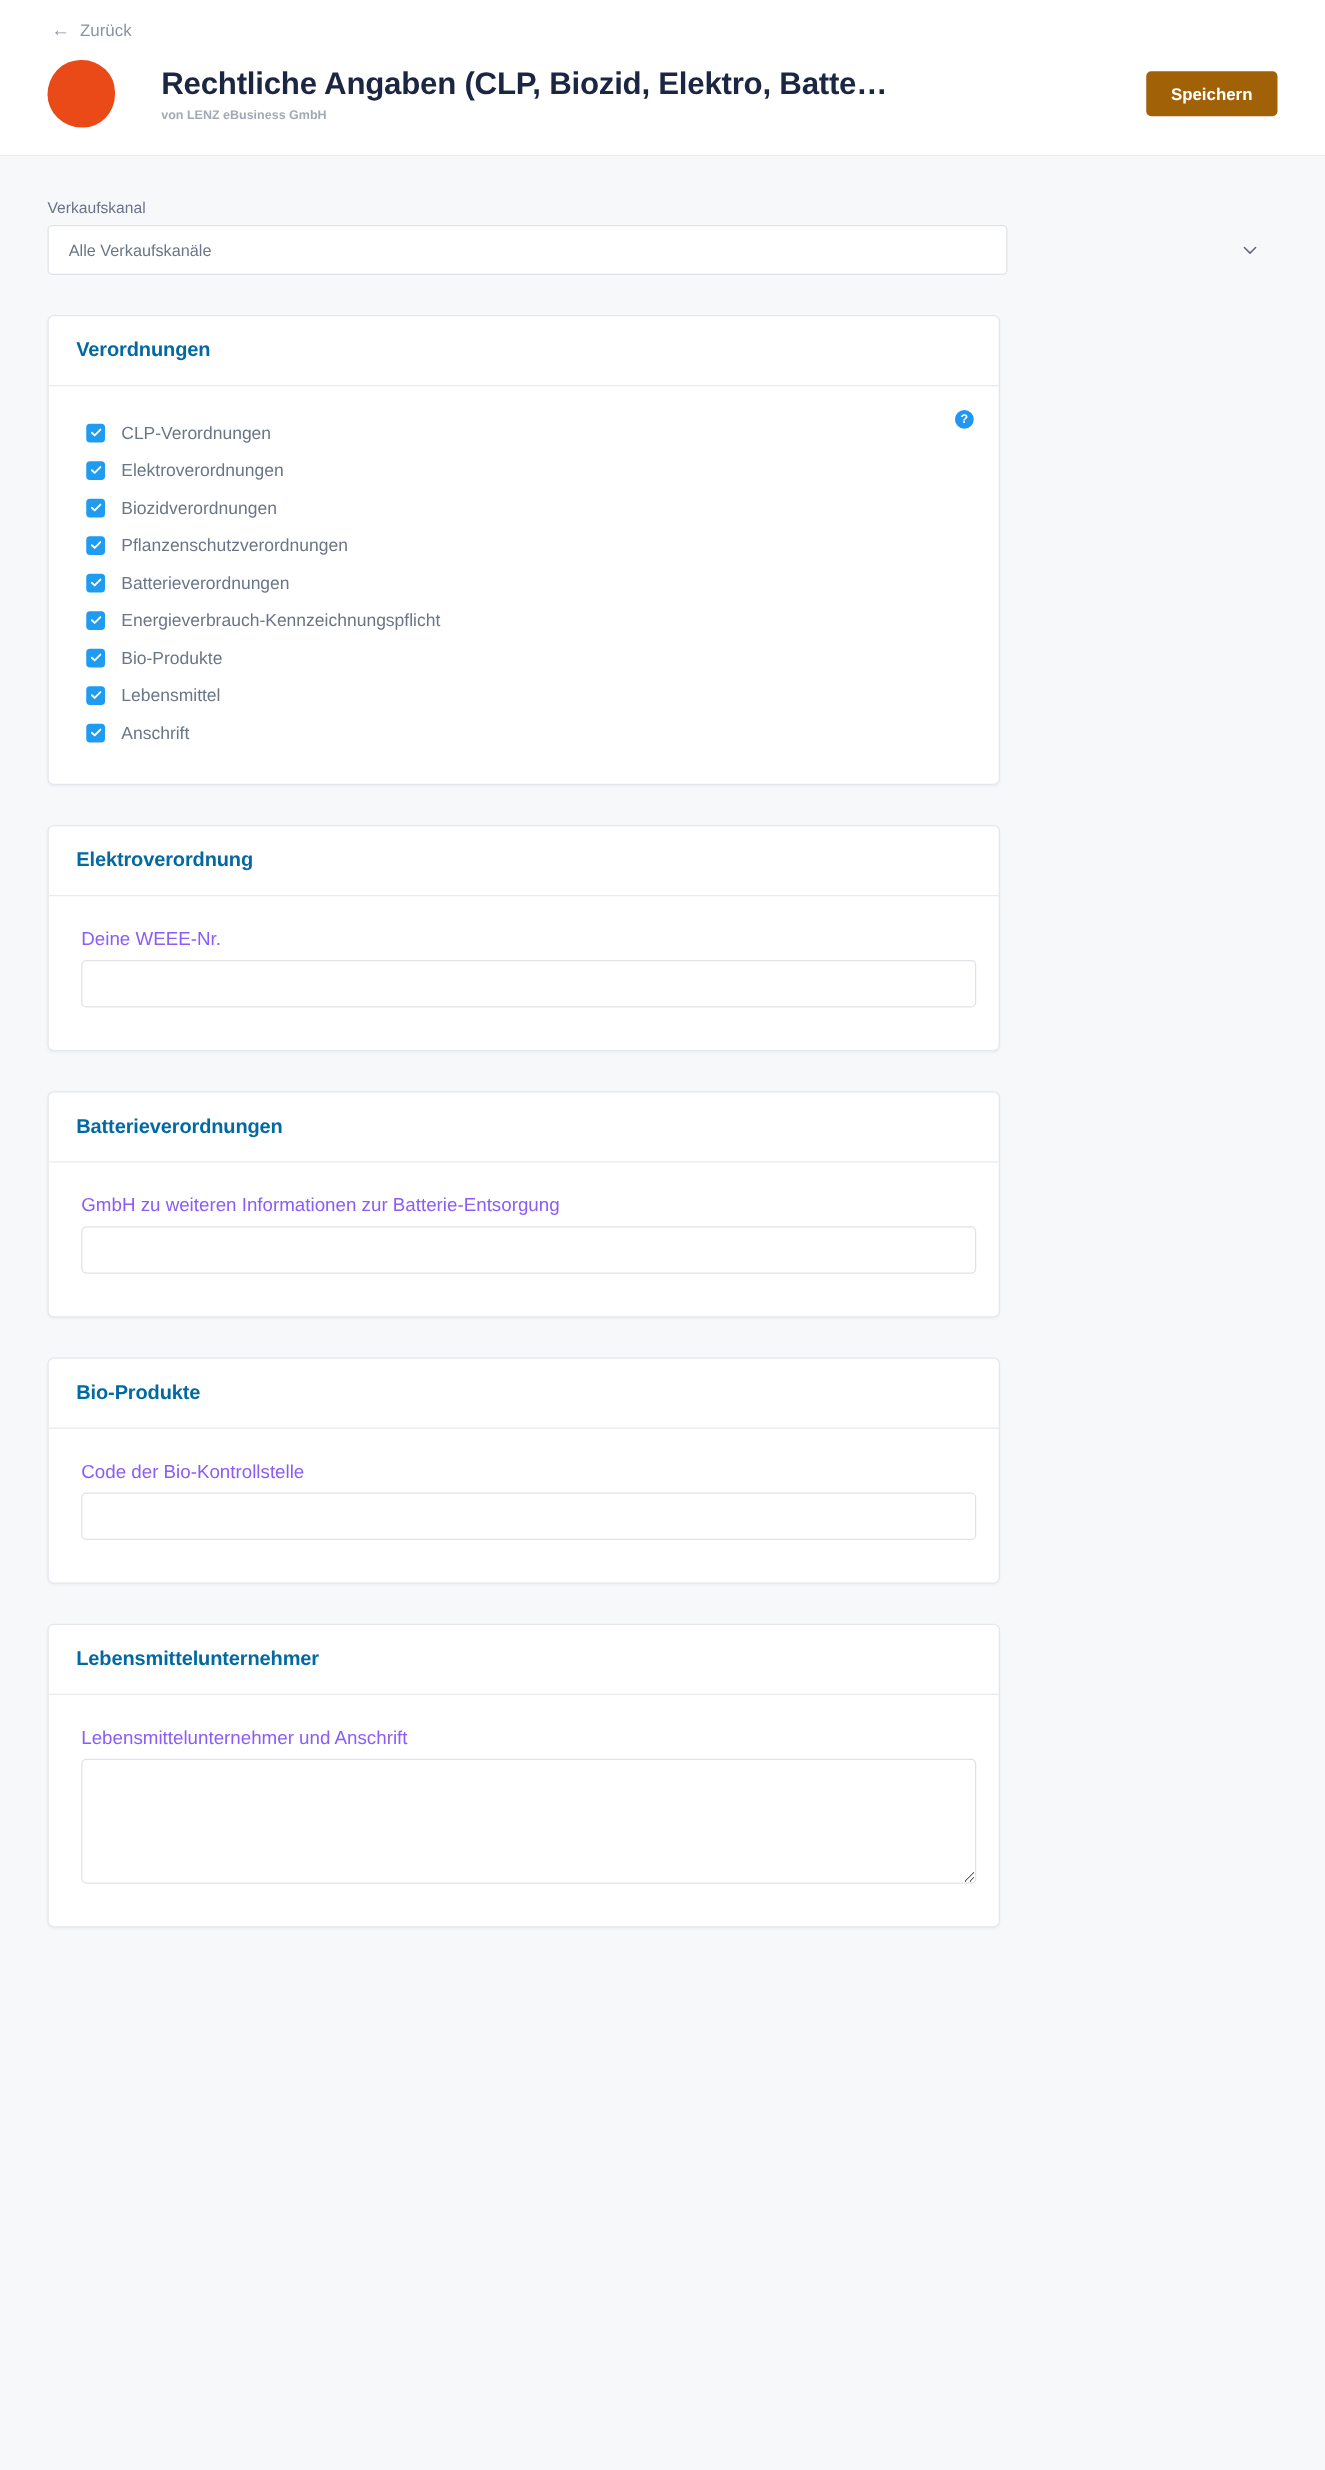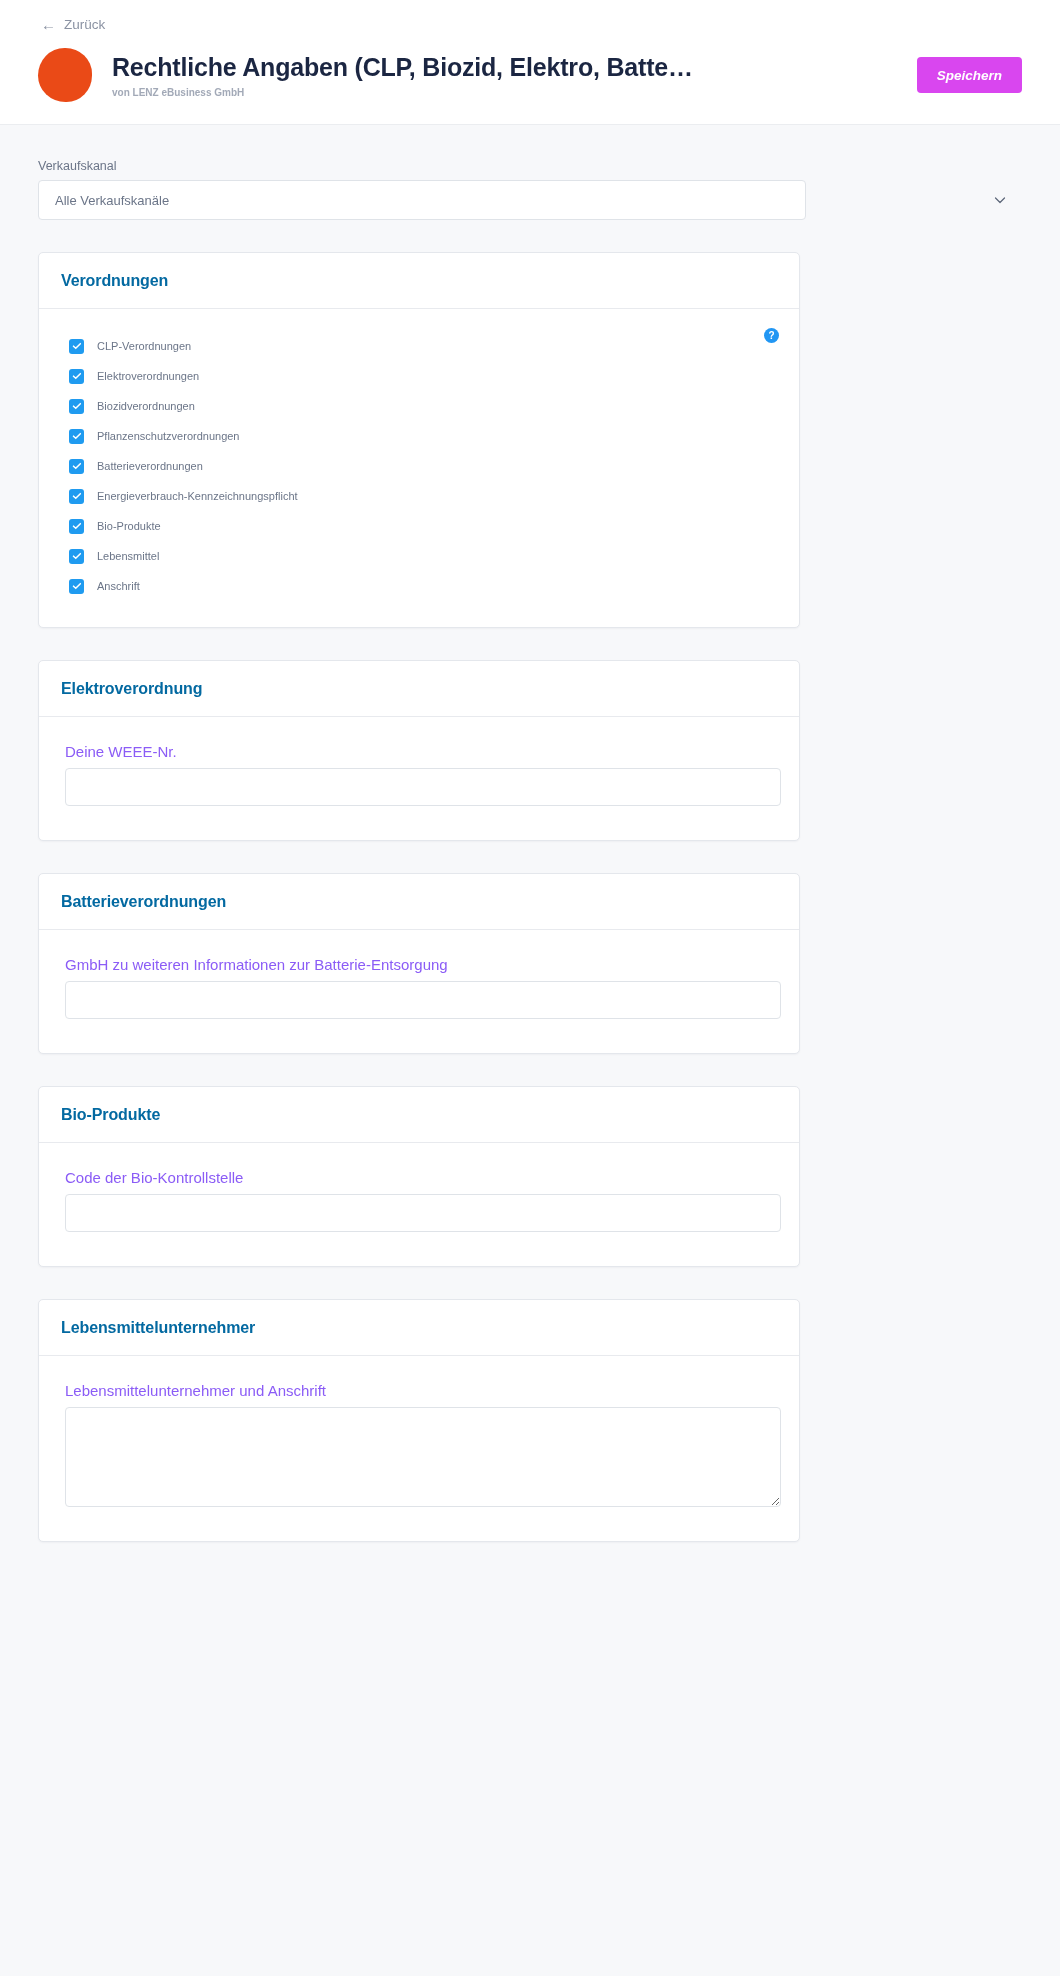--- a/index.html
+++ b/index.html
@@ -51,53 +51,53 @@
     height: 54px;
     flex: 0 0 54px;
     background: #ea4a17;
     border-radius: 50% 50% 48% 52% / 52% 48% 50% 50%;
     margin-right: 20px;
   }
 
   .header-titles {
     flex: 1 1 auto;
     min-width: 0;
+    margin-left: 17px;
   }
   .app-title {
     font-size: 25px;
     font-weight: 700;
     color: #1b2642;
     letter-spacing: -0.2px;
     line-height: 1.2;
     white-space: nowrap;
     overflow: hidden;
   }
   .app-subtitle {
     font-size: 10px;
     color: #a2a9b7;
     margin-top: 5px;
     line-height: 1.2;
     font-weight: bold;
   }
 
   .save-button {
     flex: 0 0 auto;
-    background: #d946ef;
+    background: #a16207;
     color: #ffffff;
     font-size: 13.5px;
     font-weight: 700;
     border: none;
     border-radius: 4px;
     padding: 0 20px;
     height: 36px;
     min-width: 88px;
     cursor: pointer;
     font-family: inherit;
     margin-left: 24px;
-    font-style: italic;
   }
 
   
   .page-body {
     padding: 0 38px 40px 38px;
   }
 
   .channel-block { padding-top: 34px; }
 
   .field-label {
@@ -172,21 +172,21 @@
     flex: 0 0 15px;
     border-radius: 3px;
     background: #1f9bf0;
     display: flex;
     align-items: center;
     justify-content: center;
     margin-right: 13px;
   }
   .cb svg { display: block; }
   .cb-label {
-    font-size: 11px;
+    font-size: 14px;
     color: #6b7588;
     line-height: 1;
   }
 
   .help-icon {
     position: absolute;
     top: 19px;
     right: 20px;
     width: 15px;
     height: 15px;

